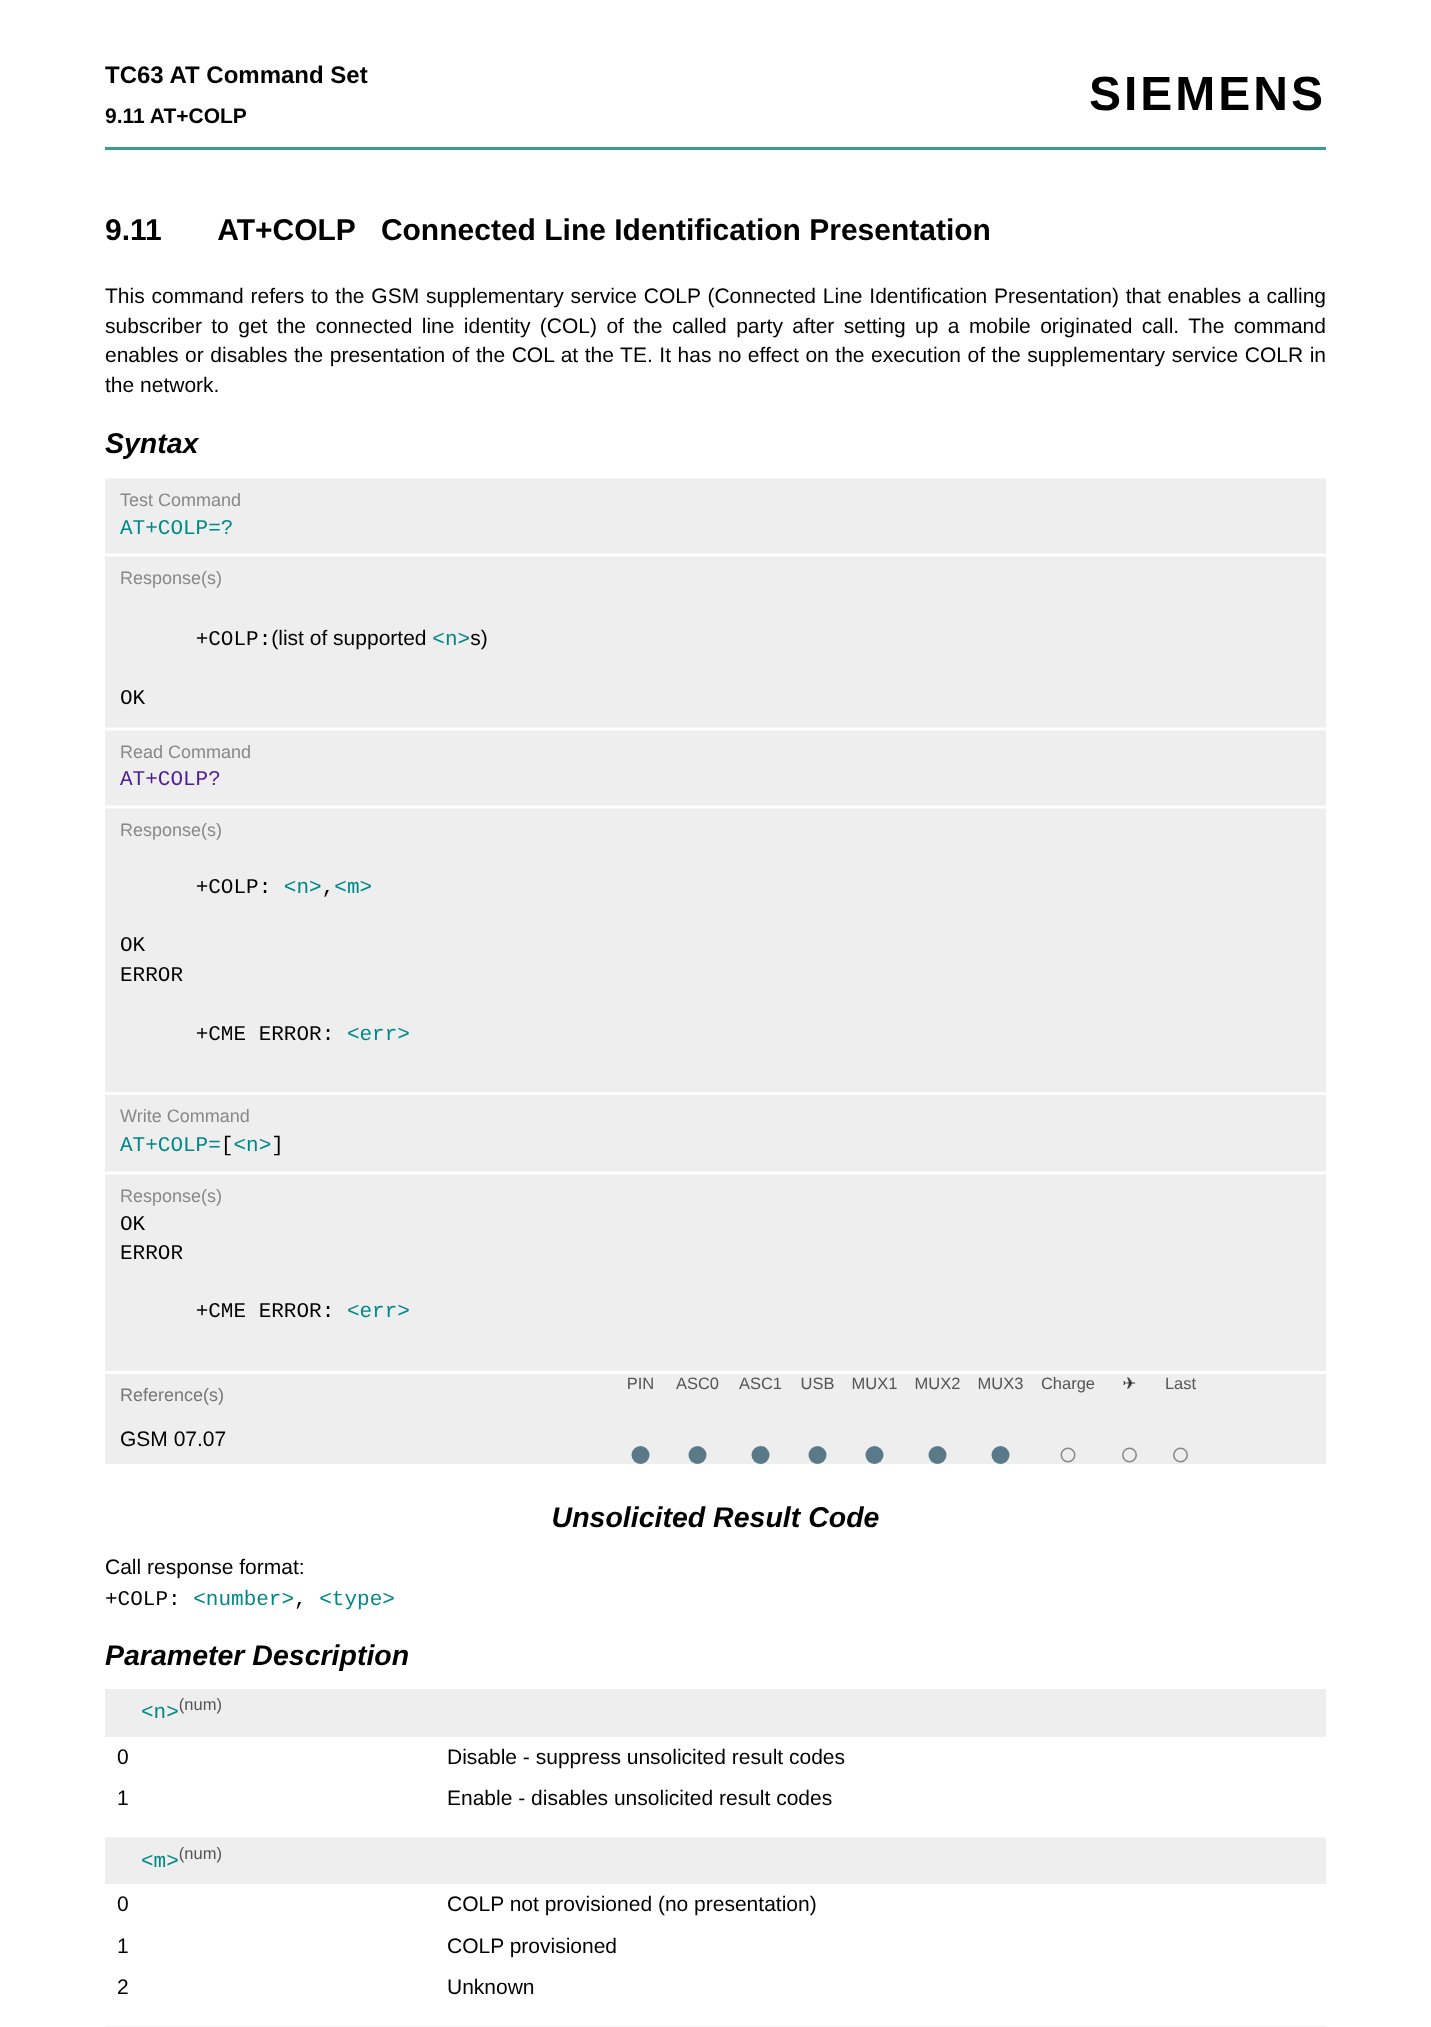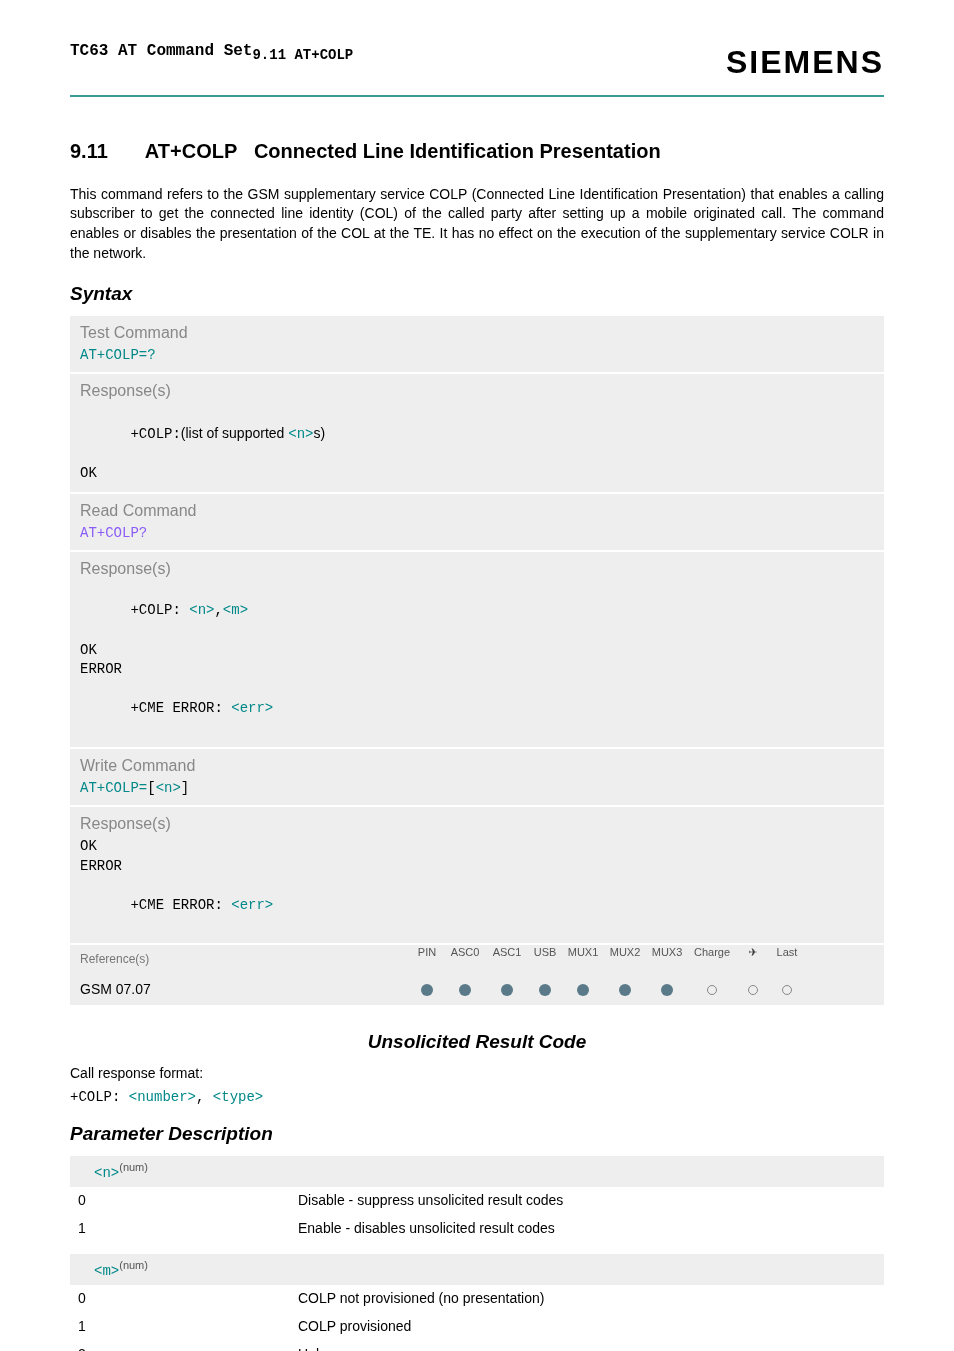--- a/index.html
+++ b/index.html
@@ -12,52 +12,52 @@
     font-size: 14px;
     line-height: 1.4;
   }
   .page { padding: 40px 70px 20px 70px; }
   .header-row {
     display: flex;
     justify-content: space-between;
     align-items: flex-start;
     padding-bottom: 6px;
   }
-  .header-left { display: flex; flex-direction: row; font-family: Liberation Mono, monospace; }
+  .header-left { display: flex; flex-direction: column; }
   .doc-title { font-weight: bold; font-size: 16px; }
   .doc-subsec { font-weight: bold; font-size: 14px; color: #000000; margin-top: 6px;}
   .brand {
     font-family: Arial, sans-serif;
     font-weight: 900;
     font-size: 32px;
     letter-spacing: 2px;
     color: #000;
   }
   hr.teal { border: none; border-top: 2px solid #3b9b97; margin: 4px 0 40px 0; }
   h2.section-title { font-size: 20px; font-weight: bold; margin-bottom: 20px; }
   .sec-num { display: inline-block; min-width: 70px; }
   p.body-text { font-size: 14px; margin-bottom: 18px; text-align: justify;}
   h4.sub-head { font-style: italic; font-weight: bold; font-size: 19px; margin: 14px 0 8px 0; }
 
   .cmd-block { background: #eeeeee; margin-bottom: 2px; padding: 0; }
-  .cmd-label { color: #888888; font-size: 16px; padding: 6px 10px 2px 10px; }
+  .cmd-label { color: #888888; font-size: 12px; padding: 6px 10px 2px 10px; }
   .cmd-code { font-family: "Courier New", monospace; font-size: 14px; color: #008888; padding: 0 10px 6px 10px; white-space: pre; }
-  .cmd-code.black { color: #8b5cf6; }
+  .cmd-code.black { color: #4c1d95; }
   .cmd-resp-line { font-family: "Courier New", monospace; font-size: 14px; padding: 0 10px 0 10px; white-space: pre; color: #000;}
   .tk-teal { color: #008888; }
   .pad-bottom { padding-bottom: 8px; }
 
   .ref-row { display: flex; background: #eeeeee; font-size: 12px; color: #777; }
   .ref-left { flex: 0 0 340px; padding: 6px 10px; }
   .ref-icons { flex: 1; display: flex; justify-content: flex-start; gap: 0; color: #555;}
   .ref-icons span { display:inline-block; width: 42px; text-align:center; font-size:11px;}
   .ref-icons span.w { width: 48px; }
   .ref-icons span.sm { width: 34px; }
 
-  .data-row { display: flex; background: #eeeeee; align-items: center; }
+  .data-row { display: flex; background: #eeeeee; align-items: flex-end; }
   .data-left { flex: 0 0 340px; padding: 6px 10px; font-size:14px;}
   .dots { flex:1; display:flex; justify-content:flex-start;}
   .dots span { display:inline-flex; width:42px; justify-content:center; align-items:center;}
   .dots span.w { width:48px;}
   .dots span.sm { width:34px;}
   .dot-f { width:12px; height:12px; border-radius:50%; background:#5a7a8a; display:inline-block;}
   .dot-e { width:10px; height:10px; border-radius:50%; border:1.5px solid #888; display:inline-block;}
   .plane { font-size:13px; color:#333;}
 
   .urc-line { font-family: "Courier New", monospace; font-size: 14px; margin: 4px 0 14px 0; }

